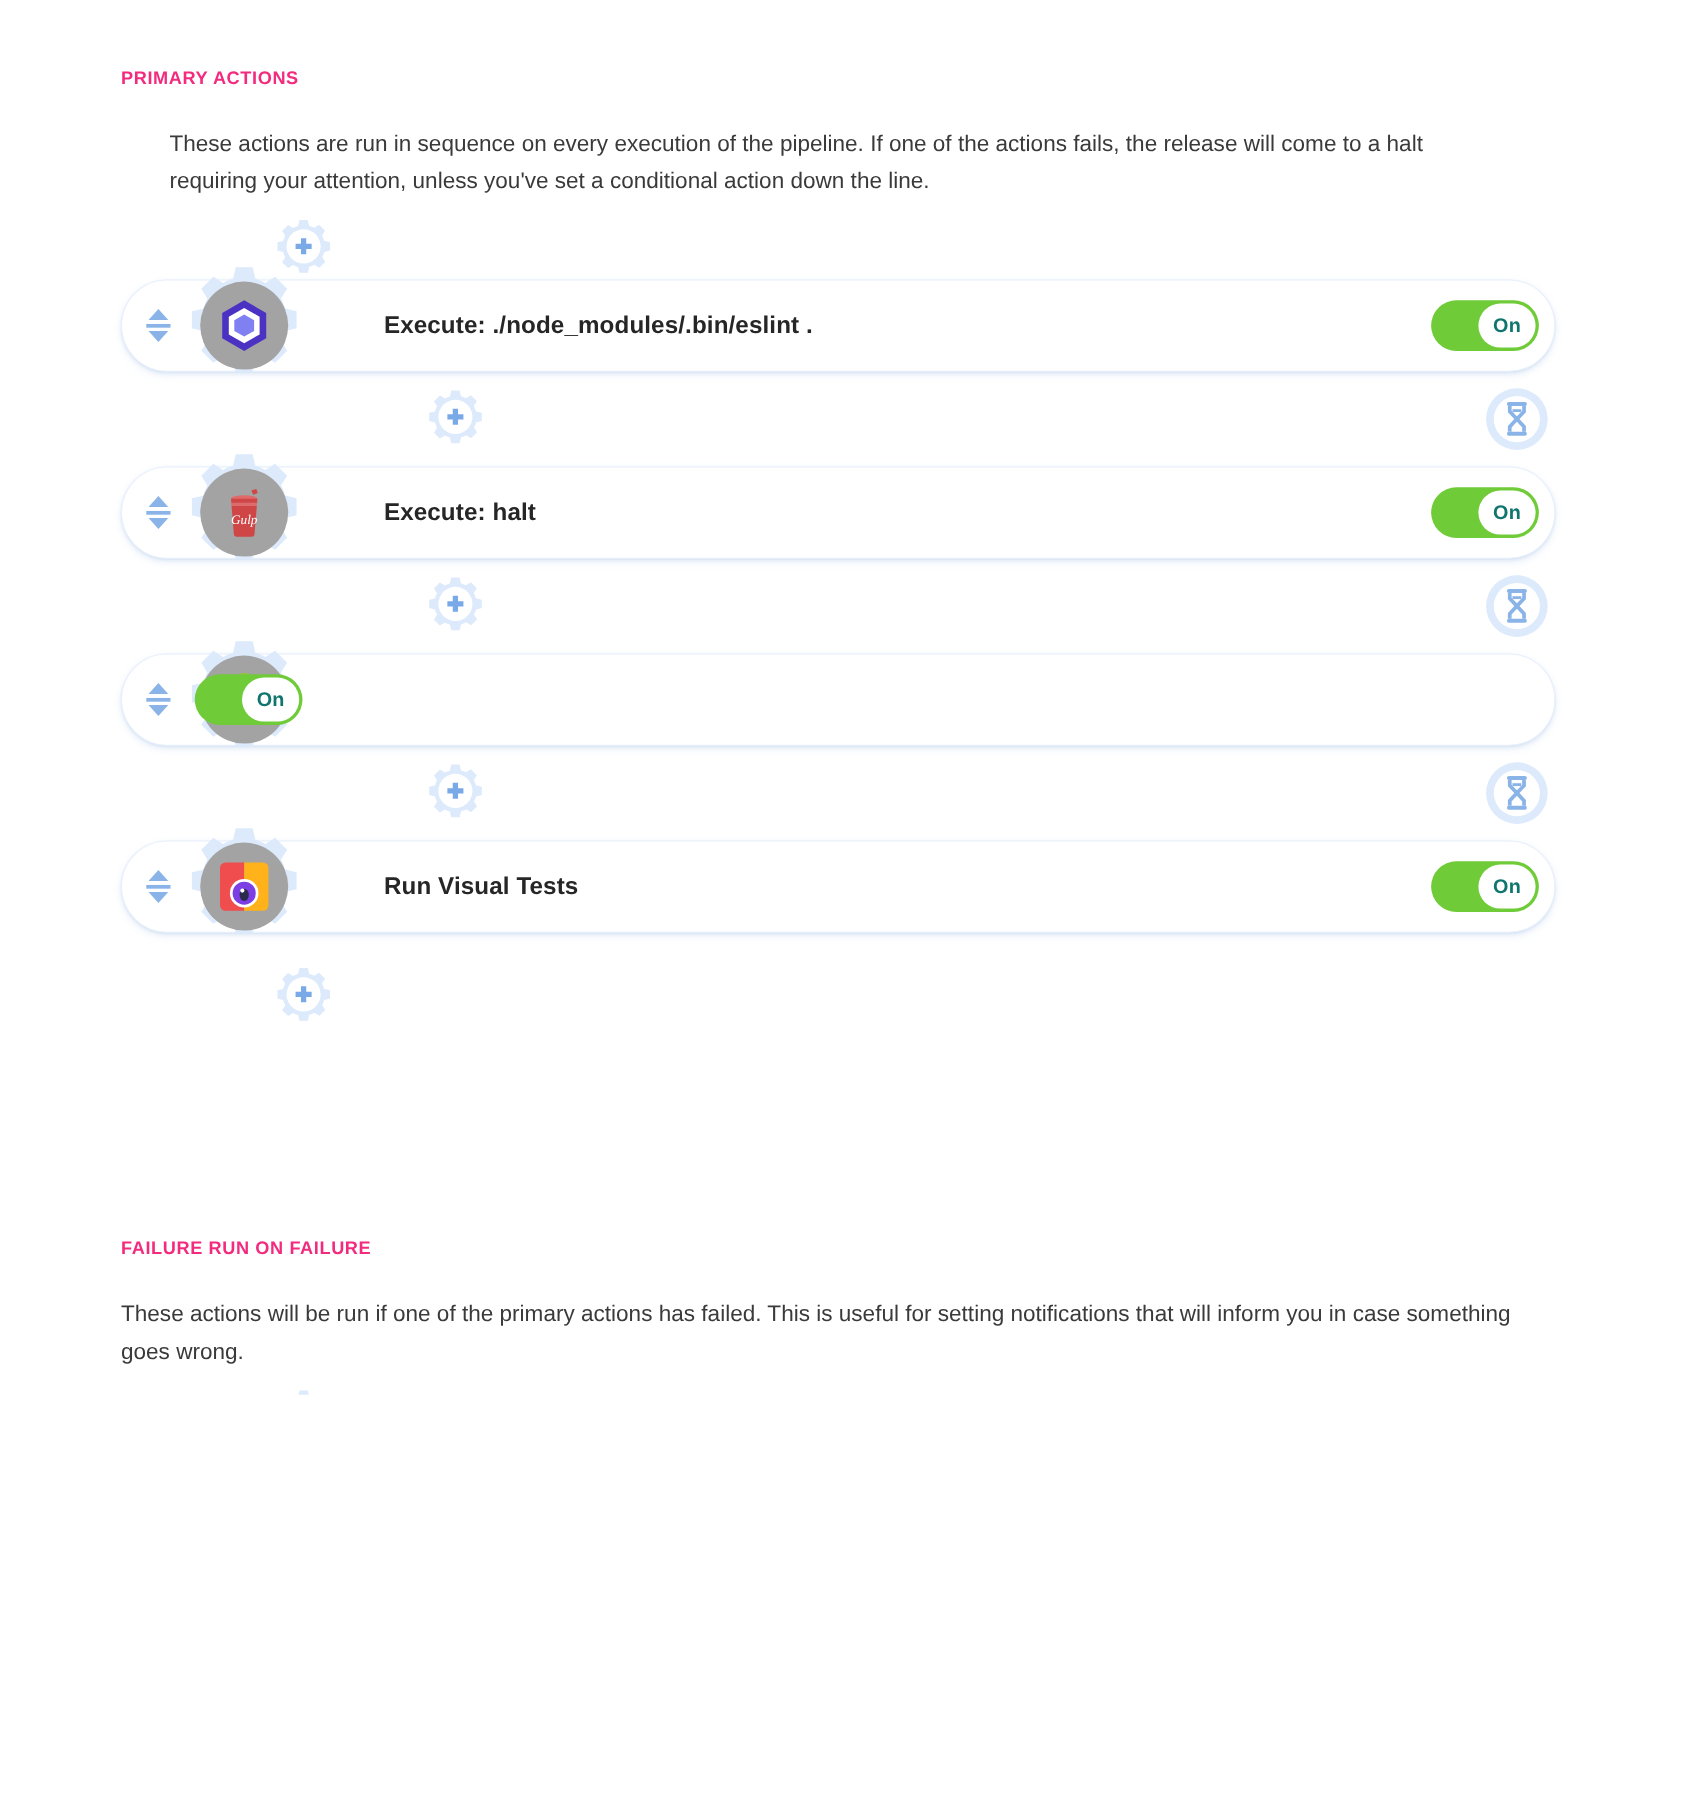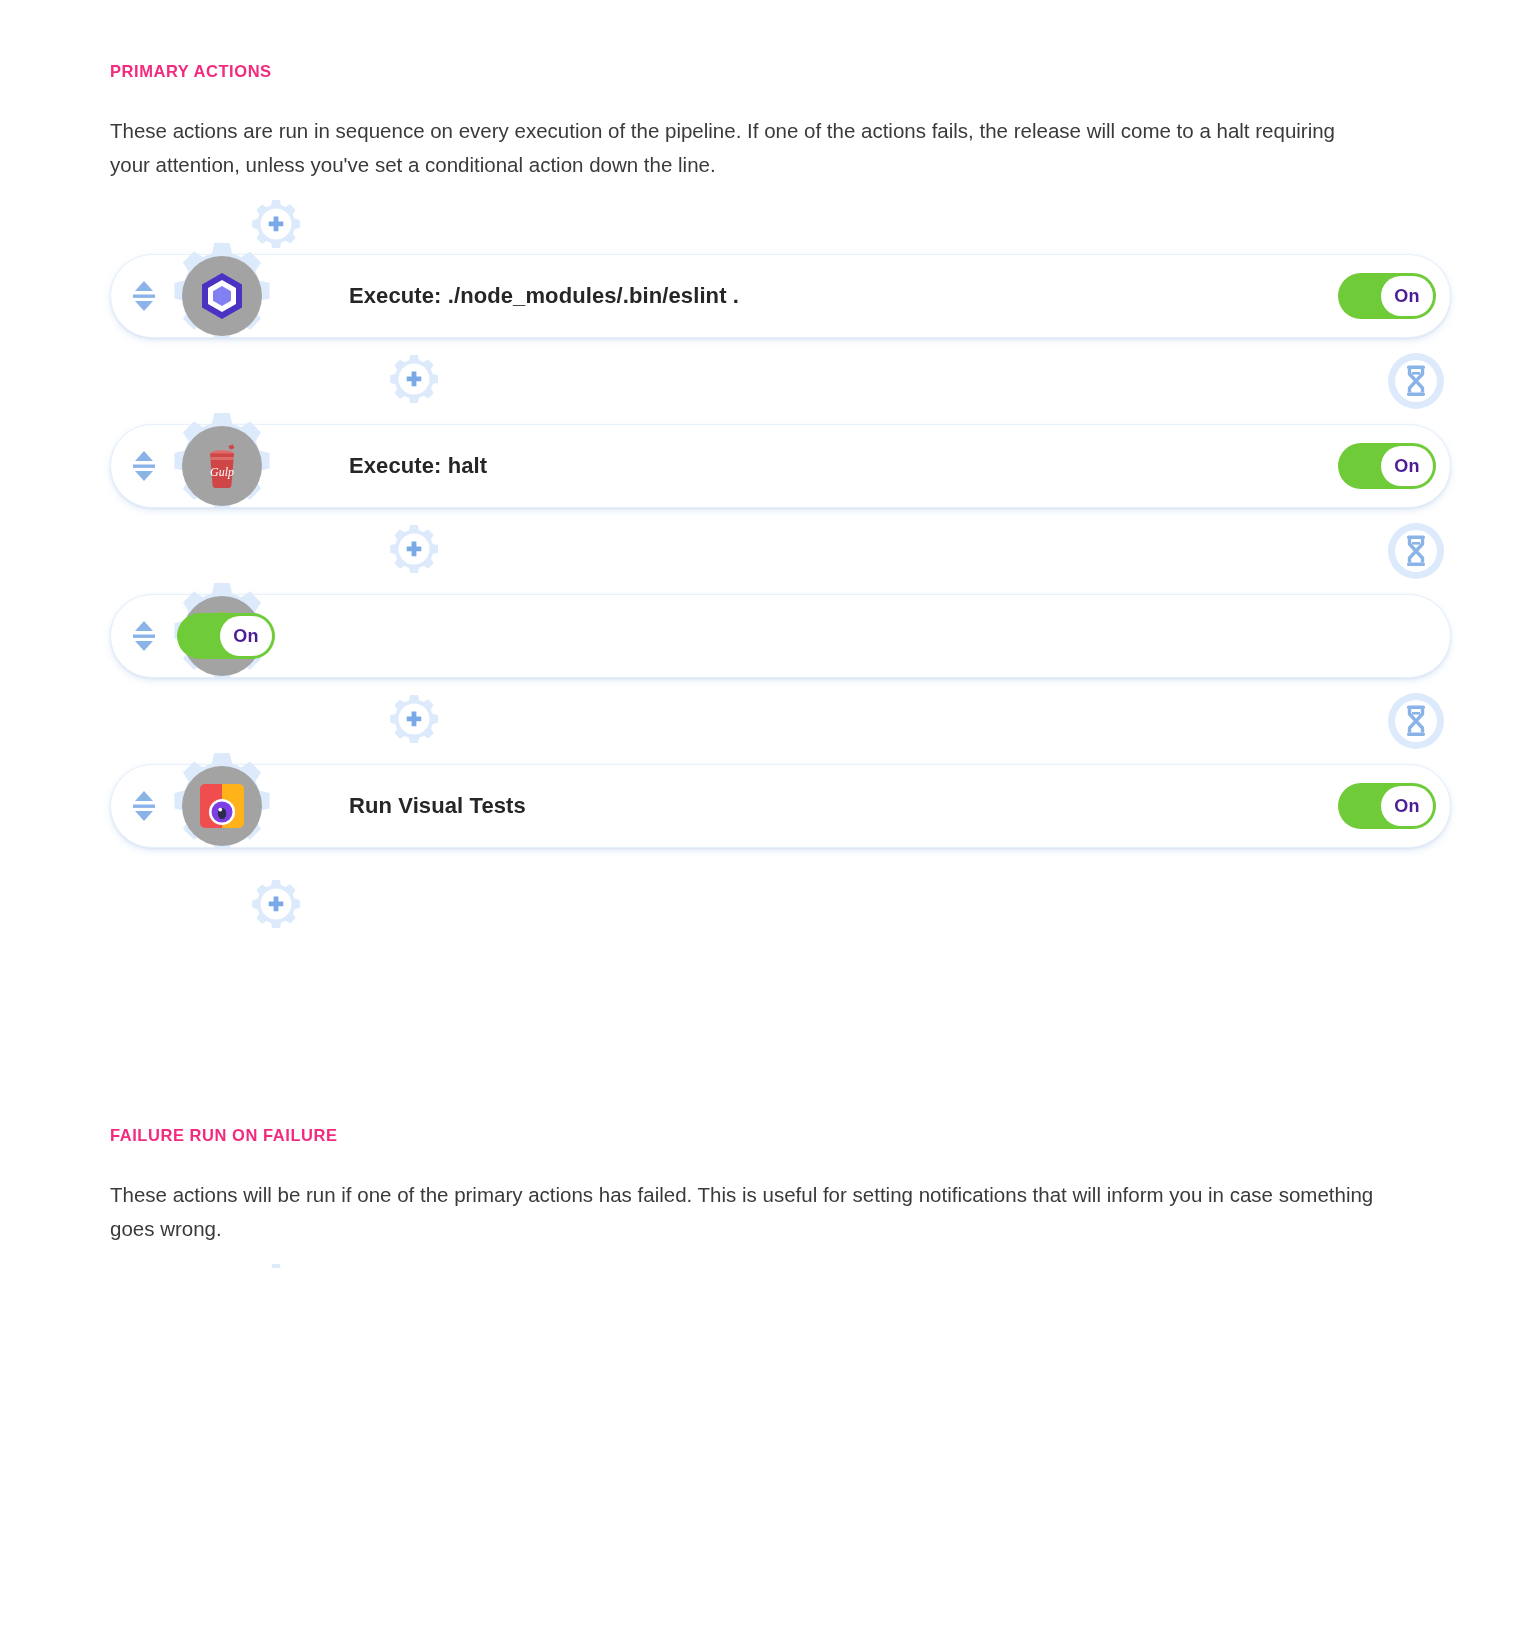--- a/index.html
+++ b/index.html
@@ -36,21 +36,21 @@
     color: #3a3a3a;
     padding-left: 110px;
     padding-right: 160px;
     font-weight: 400;
   }
 
   
   .pipeline {
     position: relative;
     padding-left: 110px;
-    padding-right: 83px;
+    padding-right: 120px;
   }
 
   
   .add-node {
     position: relative;
     height: 56px;
     margin-left: 138px;     
     width: 56px;
   }
   .gear {
@@ -139,21 +139,21 @@
     width: 52px;
     height: 40px;
     margin-right: 3px;
     border-radius: 20px;
     background: #ffffff;
     display: flex;
     align-items: center;
     justify-content: center;
     font-size: 18px;
     font-weight: bold;
-    color: #4c1d95;
+    color: #0f766e;
     letter-spacing: 0.2px;
   }
 
   
   .gap-strip {
     position: relative;
     height: 86px;
   }
   .gap-strip .add-node {
     position: absolute;
@@ -169,21 +169,21 @@
   }
   .hourglass svg { display: block; }
 </style>
 </head>
 <body>
 
 <div class="page">
 
   <div class="section" style="top:62px;">
     <div class="section-title">PRIMARY ACTIONS</div>
-    <div class="section-desc" style="margin-top:33px;">These actions are run in sequence on every execution of the pipeline. If one of the actions fails, the release will come to a halt requiring your attention, unless you've set a conditional action down the line.</div>
+    <div class="section-desc" style="margin-top:33px;margin-left:44px;">These actions are run in sequence on every execution of the pipeline. If one of the actions fails, the release will come to a halt requiring your attention, unless you've set a conditional action down the line.</div>
   </div>
 
   <div class="pipeline" style="position:absolute; top:198px; left:0; right:0;">
 
     <div class="add-node">
       <span class="gear">
         <svg viewBox="0 0 56 56" xmlns="http://www.w3.org/2000/svg">
           <path fill="#dceafc" d="M24.2 2h7.6l1.2 5.2a21 21 0 0 1 4.6 1.9l4.5-2.8 5.4 5.4-2.8 4.5c.8 1.4 1.4 3 1.9 4.6L52 22.2v7.6l-5.2 1.2a21 21 0 0 1-1.9 4.6l2.8 4.5-5.4 5.4-4.5-2.8c-1.4.8-3 1.4-4.6 1.9L31.8 50h-7.6l-1.2-5.2a21 21 0 0 1-4.6-1.9l-4.5 2.8-5.4-5.4 2.8-4.5a21 21 0 0 1-1.9-4.6L4.2 29.8v-7.6l5.2-1.2c.5-1.6 1.1-3.2 1.9-4.6l-2.8-4.5 5.4-5.4 4.5 2.8c1.4-.8 3-1.4 4.6-1.9L24.2 2z"></path>
           <circle cx="28" cy="26" r="15.5" fill="#ffffff"></circle>
           <path fill="#7aa9e8" d="M25.6 18.6h4.8v4.9h4.9v4.8h-4.9v4.9h-4.8v-4.9h-4.9v-4.8h4.9z"></path>

